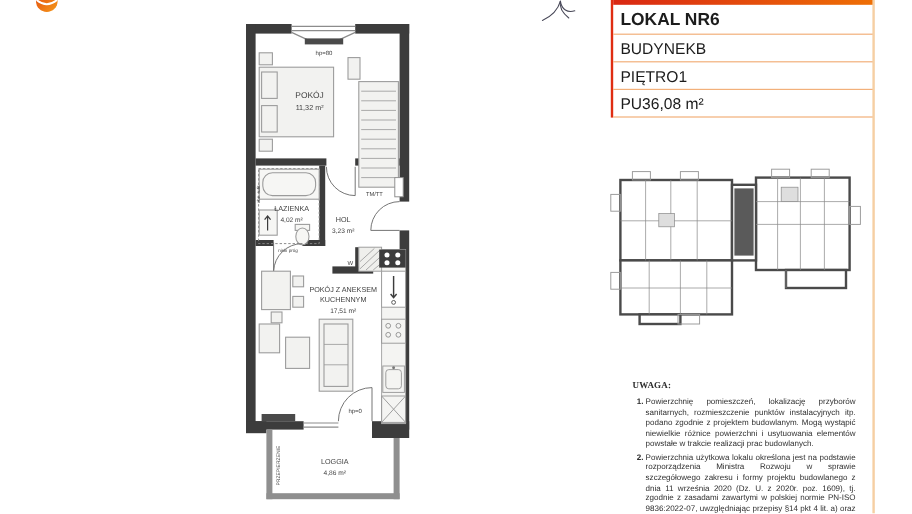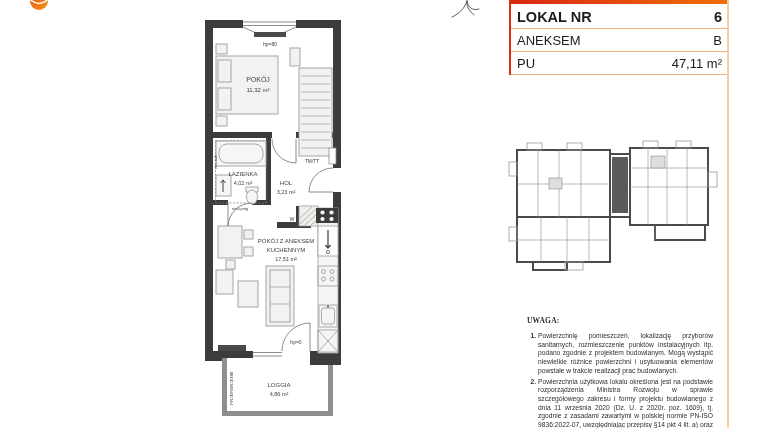--- a/index.html
+++ b/index.html
@@ -10,21 +10,21 @@
   
   .logo{position:absolute;left:24px;top:-6px;display:flex;align-items:flex-end;gap:8px;}
   .logo-text{font-size:7px;font-weight:700;color:#8f8f8f;letter-spacing:.6px;padding-bottom:15px;}
   
   .info-table{
     position:absolute;left:509px;top:0;width:219px;
     border-left:2px solid #df2d12;box-sizing:border-box;
   }
   .info-bar{height:4px;background:linear-gradient(90deg,#d92713,#ee6f05);}
   .info-row{
-    display:flex;justify-content:space-between;align-items:center;
+    display:flex;align-items:center;
     padding:4px 6px 3px 6px;border-bottom:1px solid #f2b07a;
     font-size:13px;color:#1c1c1c;
   }
   .info-row.first{font-weight:700;font-size:14.5px;padding-top:5px;}
   .info-row .val{font-weight:inherit;}
   .info-row.first .val{font-weight:700;}
   
   .notes{position:absolute;left:527px;top:316px;width:186px;color:#2e2e2e;}
   .notes h4{margin:0 0 7px 0;font-size:7.5px;letter-spacing:.2px;font-family:Liberation Serif, serif;}
   .notes ol{margin:0;padding-left:11px;}
@@ -216,26 +216,30 @@
   <text font-size="4.2" text-anchor="middle" transform="translate(233,388) rotate(-90)">PRZEPIERZENIE</text>
 </svg>
 
 <div class="info-table">
   <div class="info-bar"></div>
   <div class="info-row first">
     <span>LOKAL NR</span>
     <span class="val">6</span>
   </div>
   <div class="info-row">
-    <span>ANEKSEM</span>
+    <span>BUDYNEK</span>
     <span class="val">B</span>
+  </div>
+  <div class="info-row">
+    <span>PIĘTRO</span>
+    <span class="val">1</span>
   </div>
   <div class="info-row">
     <span>PU</span>
-    <span class="val">47,11 m²</span>
+    <span class="val">36,08 m²</span>
   </div>
 </div>
 
 <svg style="position:absolute;left:505px;top:132px;" width="215" height="145" viewBox="0 0 215 145">
   <g fill="#ffffff" stroke="#4a4a4a" stroke-width="2">
     <rect x="12" y="18" width="93" height="67"></rect>
     <rect x="12" y="85" width="93" height="45"></rect>
     <rect x="125" y="16" width="78" height="77"></rect>
     <rect x="150" y="93" width="50" height="15"></rect>
     <rect x="105" y="22" width="20" height="63"></rect>

